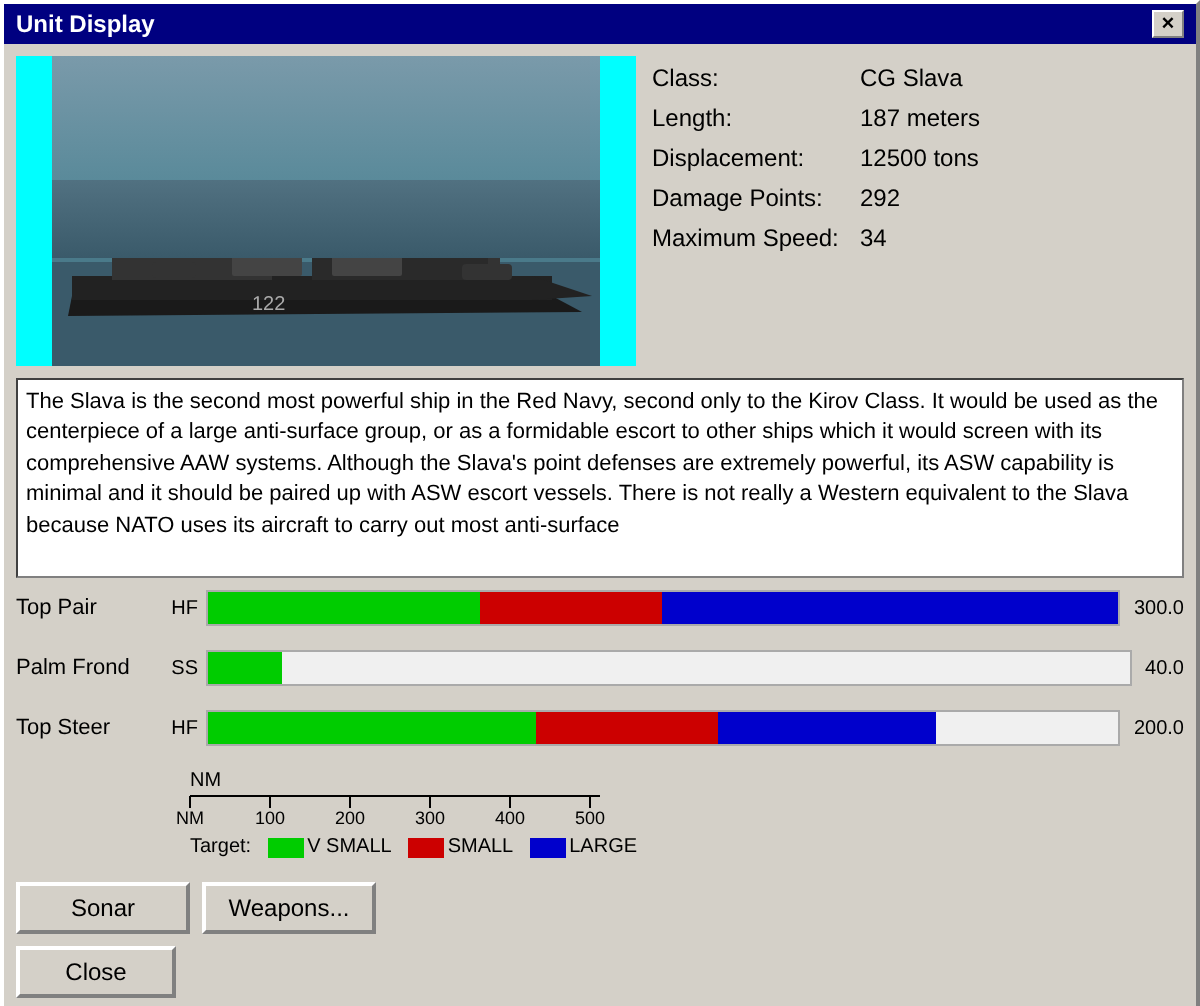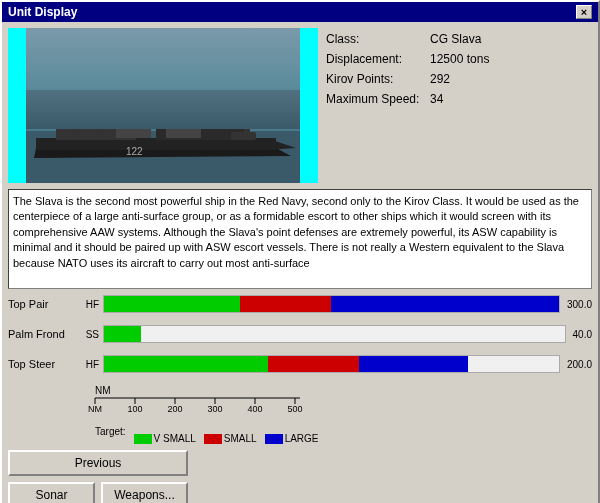--- a/index.html
+++ b/index.html
@@ -196,21 +196,20 @@
       align-items: center;
       margin-left: 87px;
       gap: 8px;
       font-size: 10px;
       margin-top: 4px;
     }
     .legend-item {
       display: flex;
       align-items: center;
       gap: 2px;
-      margin-top: 15px;
     }
     .legend-color {
       width: 18px;
       height: 10px;
     }
     .buttons-panel {
       display: flex;
       flex-direction: column;
       gap: 6px;
       width: 180px;
@@ -298,25 +297,29 @@
         </div>
         <div class="cyan-block-right"></div>
       </div>
 
       <div class="info-panel">
         <div class="info-row">
           <span class="info-label">Class:</span>
           <span class="info-value">CG  Slava</span>
         </div>
         <div class="info-row">
+          <span class="info-label">Length:</span>
+          <span class="info-value">187 meters</span>
+        </div>
+        <div class="info-row">
           <span class="info-label">Displacement:</span>
           <span class="info-value">12500 tons</span>
         </div>
         <div class="info-row">
-          <span class="info-label">Kirov Points:</span>
+          <span class="info-label">Damage Points:</span>
           <span class="info-value">292</span>
         </div>
         <div class="info-row">
           <span class="info-label">Maximum Speed:</span>
           <span class="info-value">34</span>
         </div>
       </div>
     </div>
 
     <div class="description-box">
@@ -405,21 +408,20 @@
           </div>
           <div class="legend-item">
             <div class="legend-color bar-lg"></div>
             <span>LARGE</span>
           </div>
         </div>
       </div>
 
       <div class="buttons-panel">
         <div class="btn-row">
-          <button class="btn">Previous</button>
         </div>
         <div class="btn-row">
           <button class="btn">Sonar</button>
           <button class="btn">Weapons...</button>
         </div>
         <div class="btn-row">
           <button class="btn" style="flex:0 0 auto; width:80px;">Close</button>
         </div>
       </div>
     </div>

